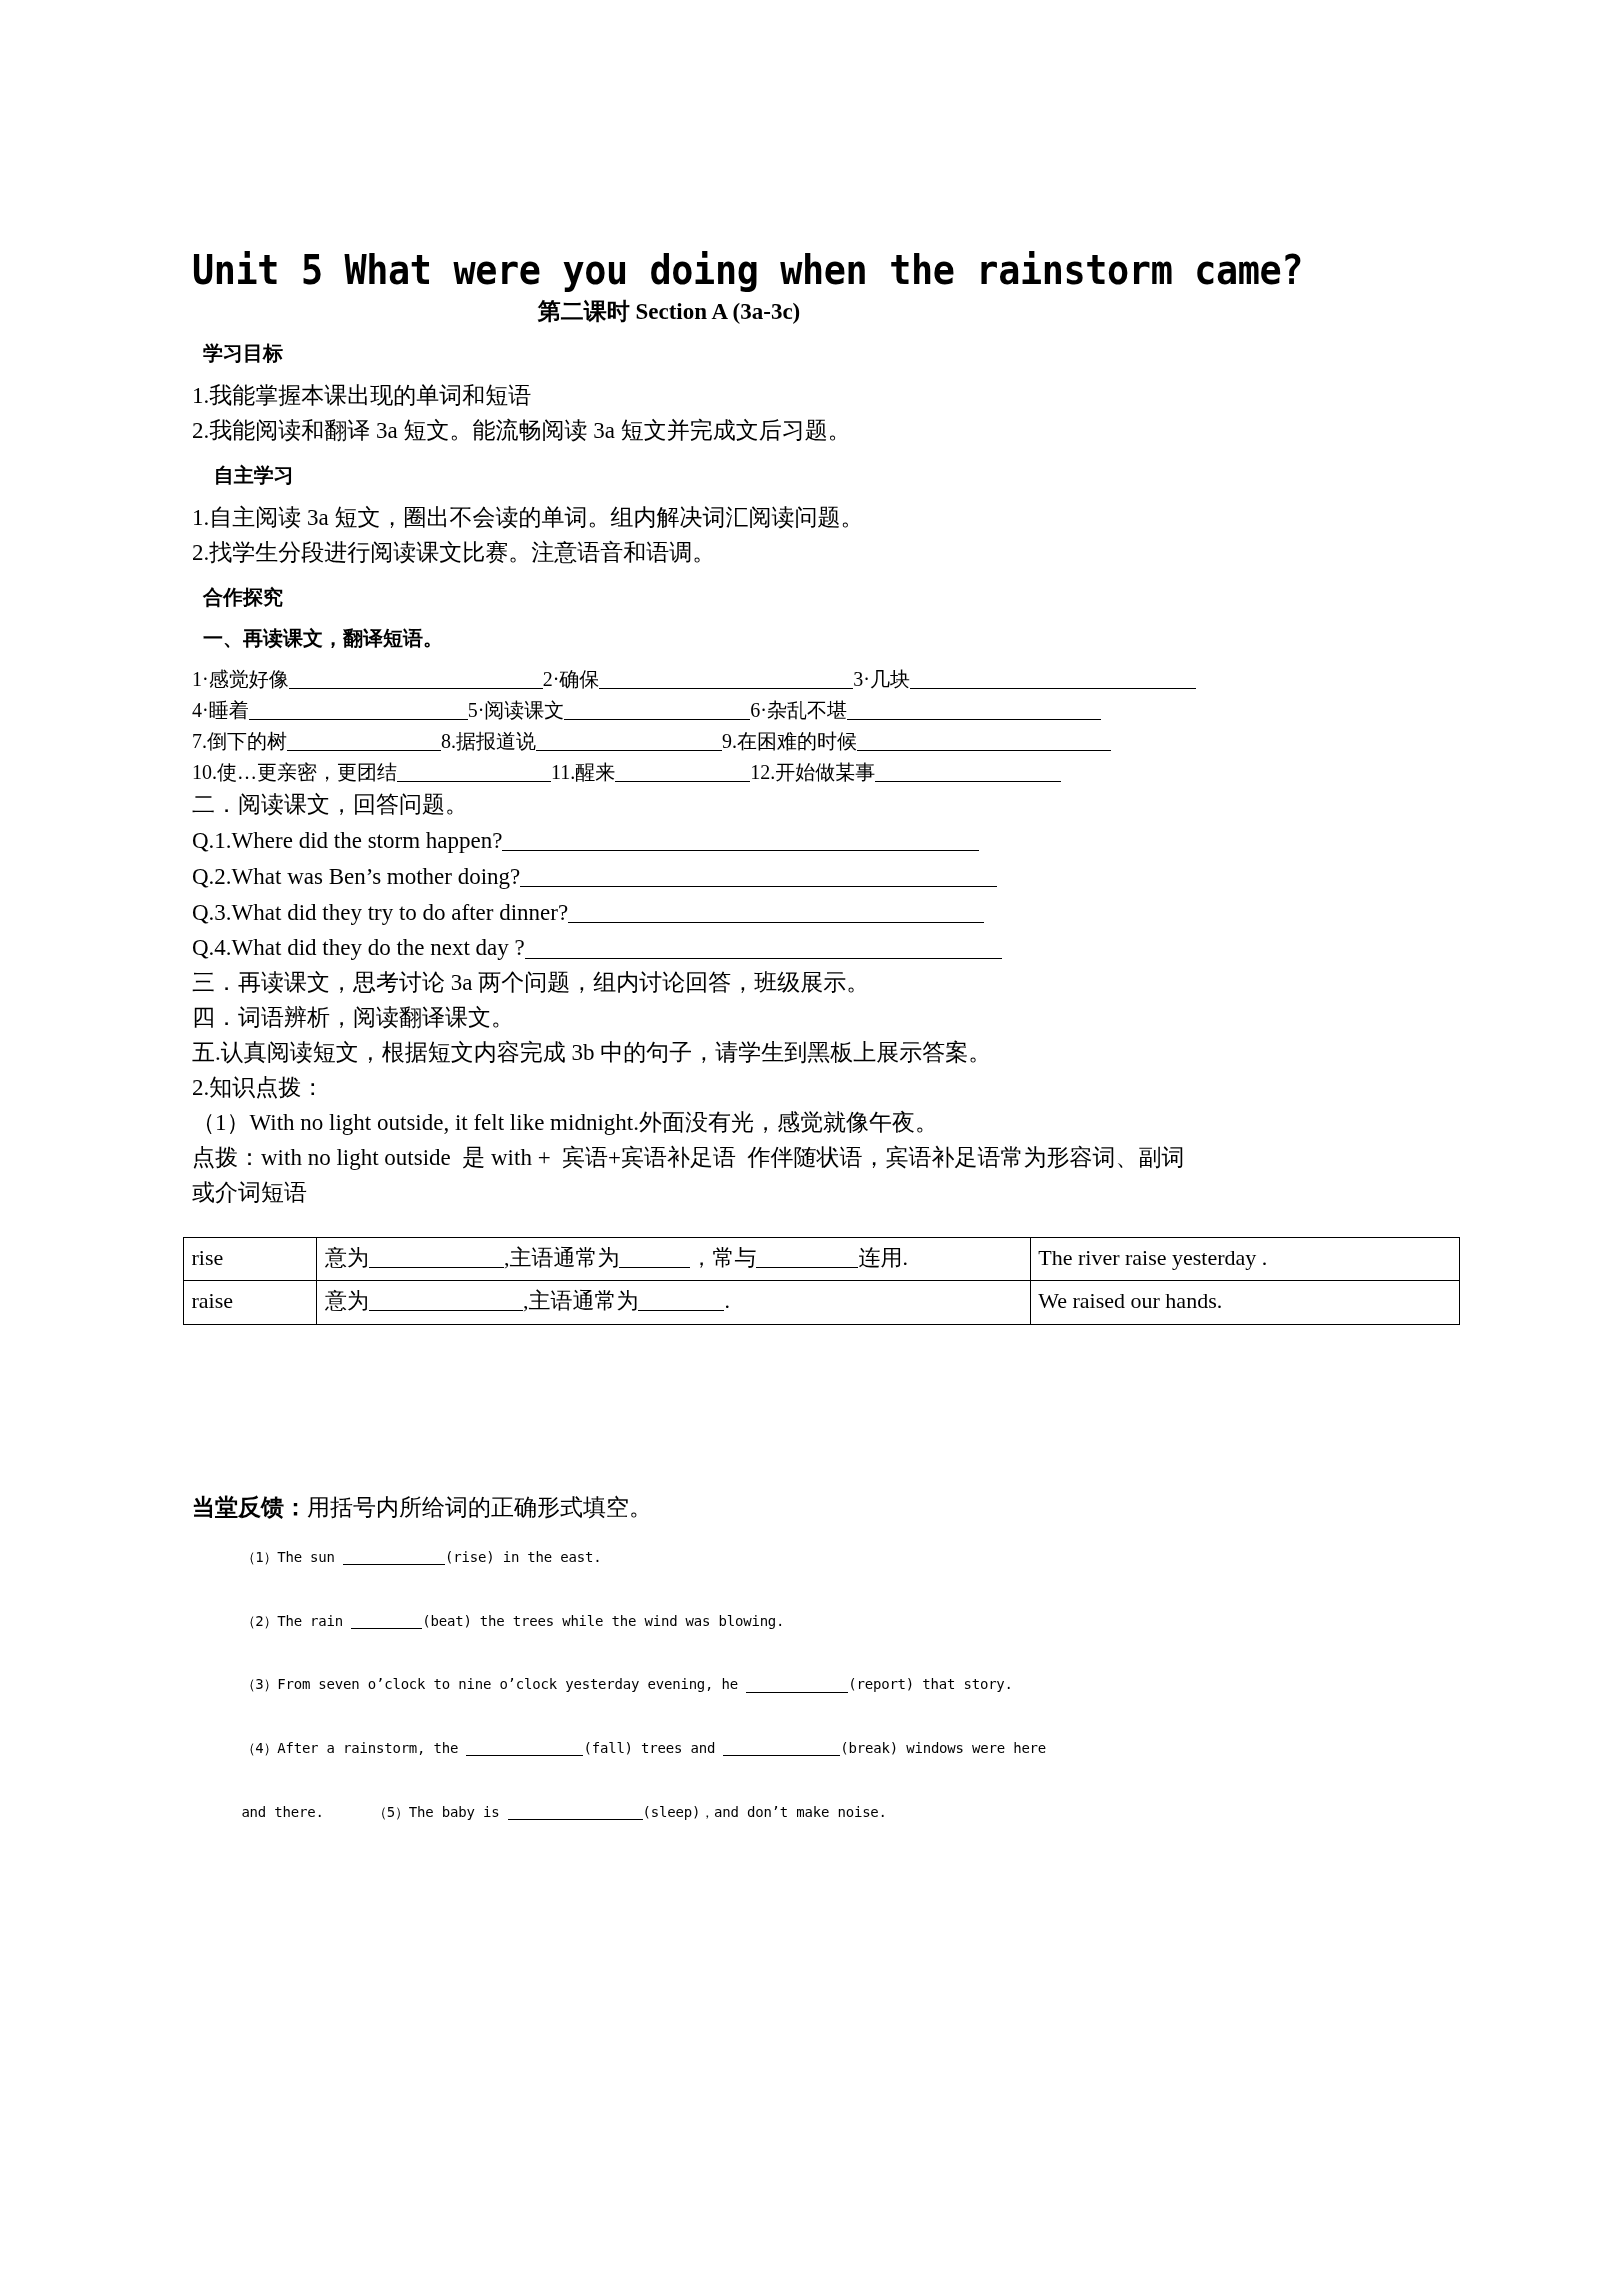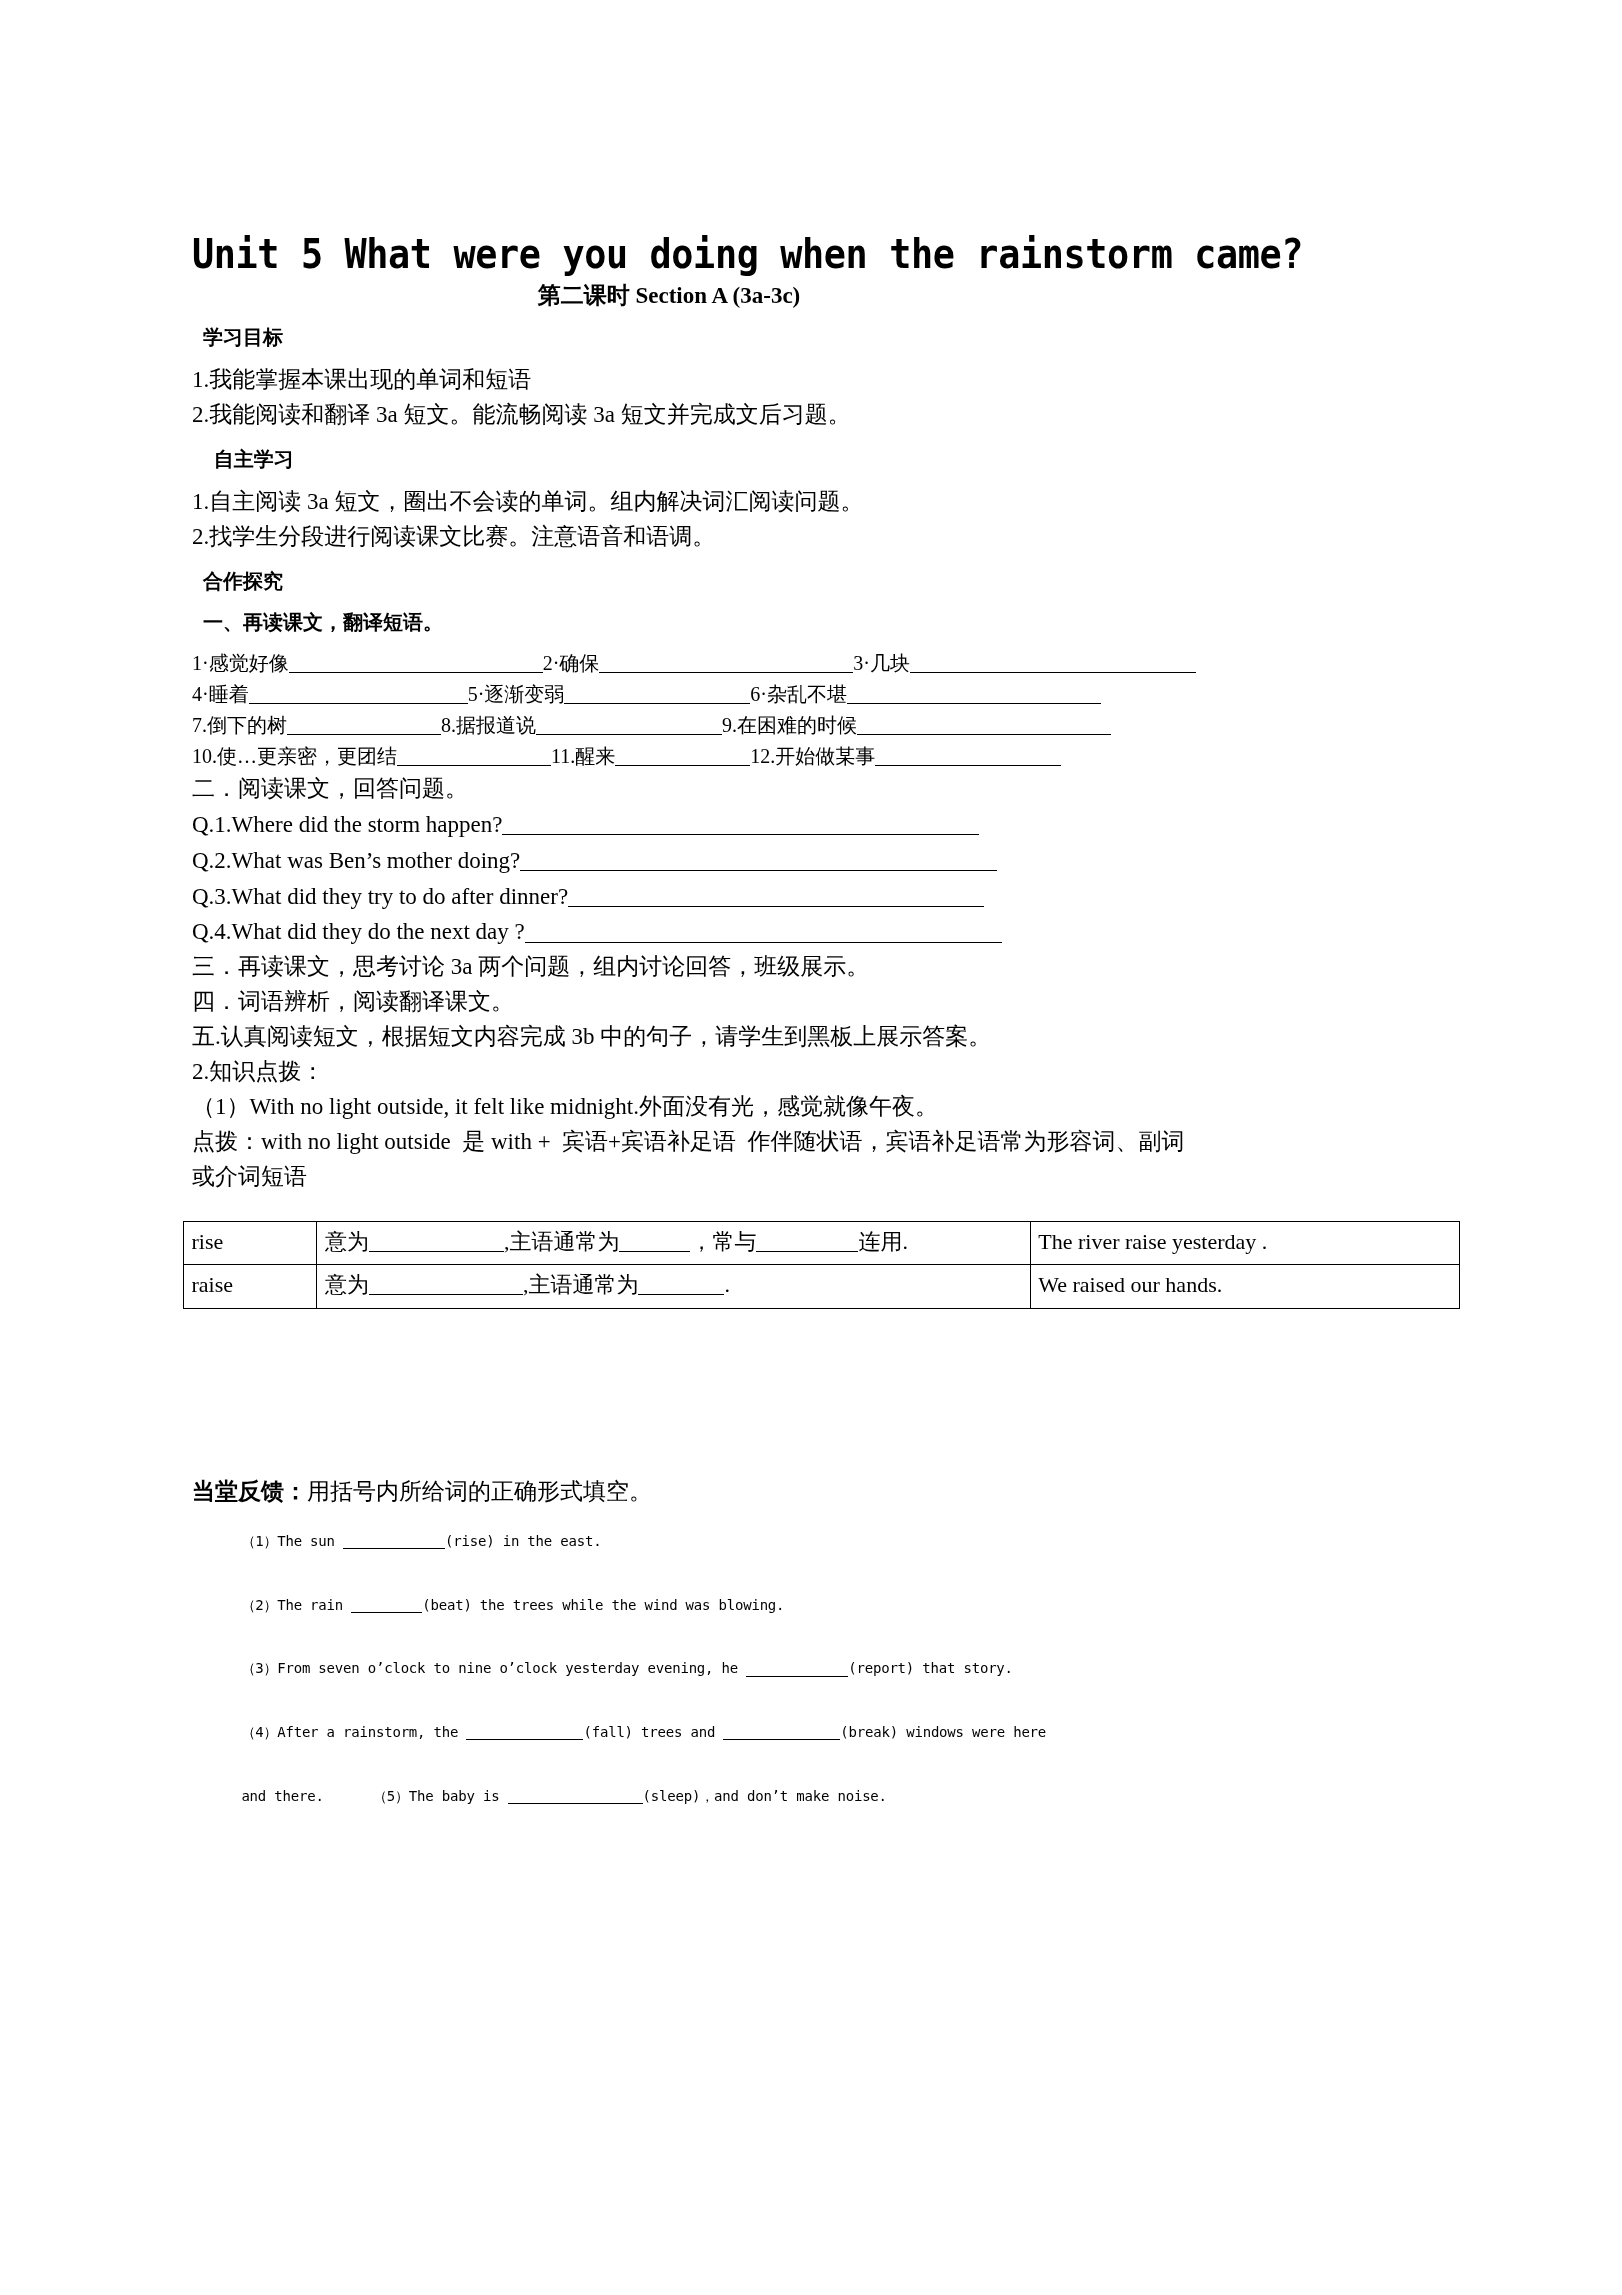--- a/index.html
+++ b/index.html
@@ -11,21 +11,21 @@
   body {
     width: 1623px;
     height: 2295px;
     position: relative;
     font-family: "Liberation Serif", "DejaVu Serif", serif;
     color: #000000;
     -webkit-font-smoothing: none;
   }
   .page {
     position: absolute;
-    left: 0; top: 0;
+    left: 0; top: 16px;
     width: 1623px;
     height: 1941px;
     background: #fff;
     overflow: hidden;
     text-decoration: underline;
   }
   .content {
     position: absolute;
     left: 192px;
     top: 231px;
@@ -152,21 +152,21 @@
     <div class="line">2.找学生分段进行阅读课文比赛。注意语音和语调。</div>
 
     <div class="hdr">合作探究</div>
     <div class="hdr">一、再读课文，翻译短语。</div>
 
     <div class="phrase-row">
       <span class="ph">1·</span><span class="ph">感觉好像</span><span class="bl w16"></span><span class="ph">2·</span><span class="ph">确保</span><span class="bl w16"></span><span class="ph">3·</span><span class="ph">几块</span><span class="bl w18"></span>
     </div>
 
     <div class="phrase-row">
-      <span class="ph">4·</span><span class="ph">睡着</span><span class="bl w14"></span><span class="ph">5·</span><span class="ph">逐渐变弱</span><span class="bl w12"></span><span class="ph">6·</span><span class="ph">杂乱不堪</span><span class="bl w16"></span>
+      <span class="ph">4·</span><span class="ph">睡着</span><span class="bl w14"></span><span class="ph">5·</span><span class="ph">阅读课文</span><span class="bl w12"></span><span class="ph">6·</span><span class="ph">杂乱不堪</span><span class="bl w16"></span>
     </div>
 
     <div class="phrase-row">
       <span class="ph">7.</span><span class="ph">倒下的树</span><span class="bl w10"></span><span class="ph">8.</span><span class="ph">据报道说</span><span class="bl w12"></span><span class="ph">9.</span><span class="ph">在困难的时候</span><span class="bl w16"></span>
     </div>
 
     <div class="phrase-row">
       <span class="ph">10.</span><span class="ph">使…更亲密，更团结</span><span class="bl w10"></span><span class="ph">11.</span><span class="ph">醒来</span><span class="bl w9"></span><span class="ph">12.</span><span class="ph">开始做某事</span><span class="bl w12"></span>
     </div>
 

